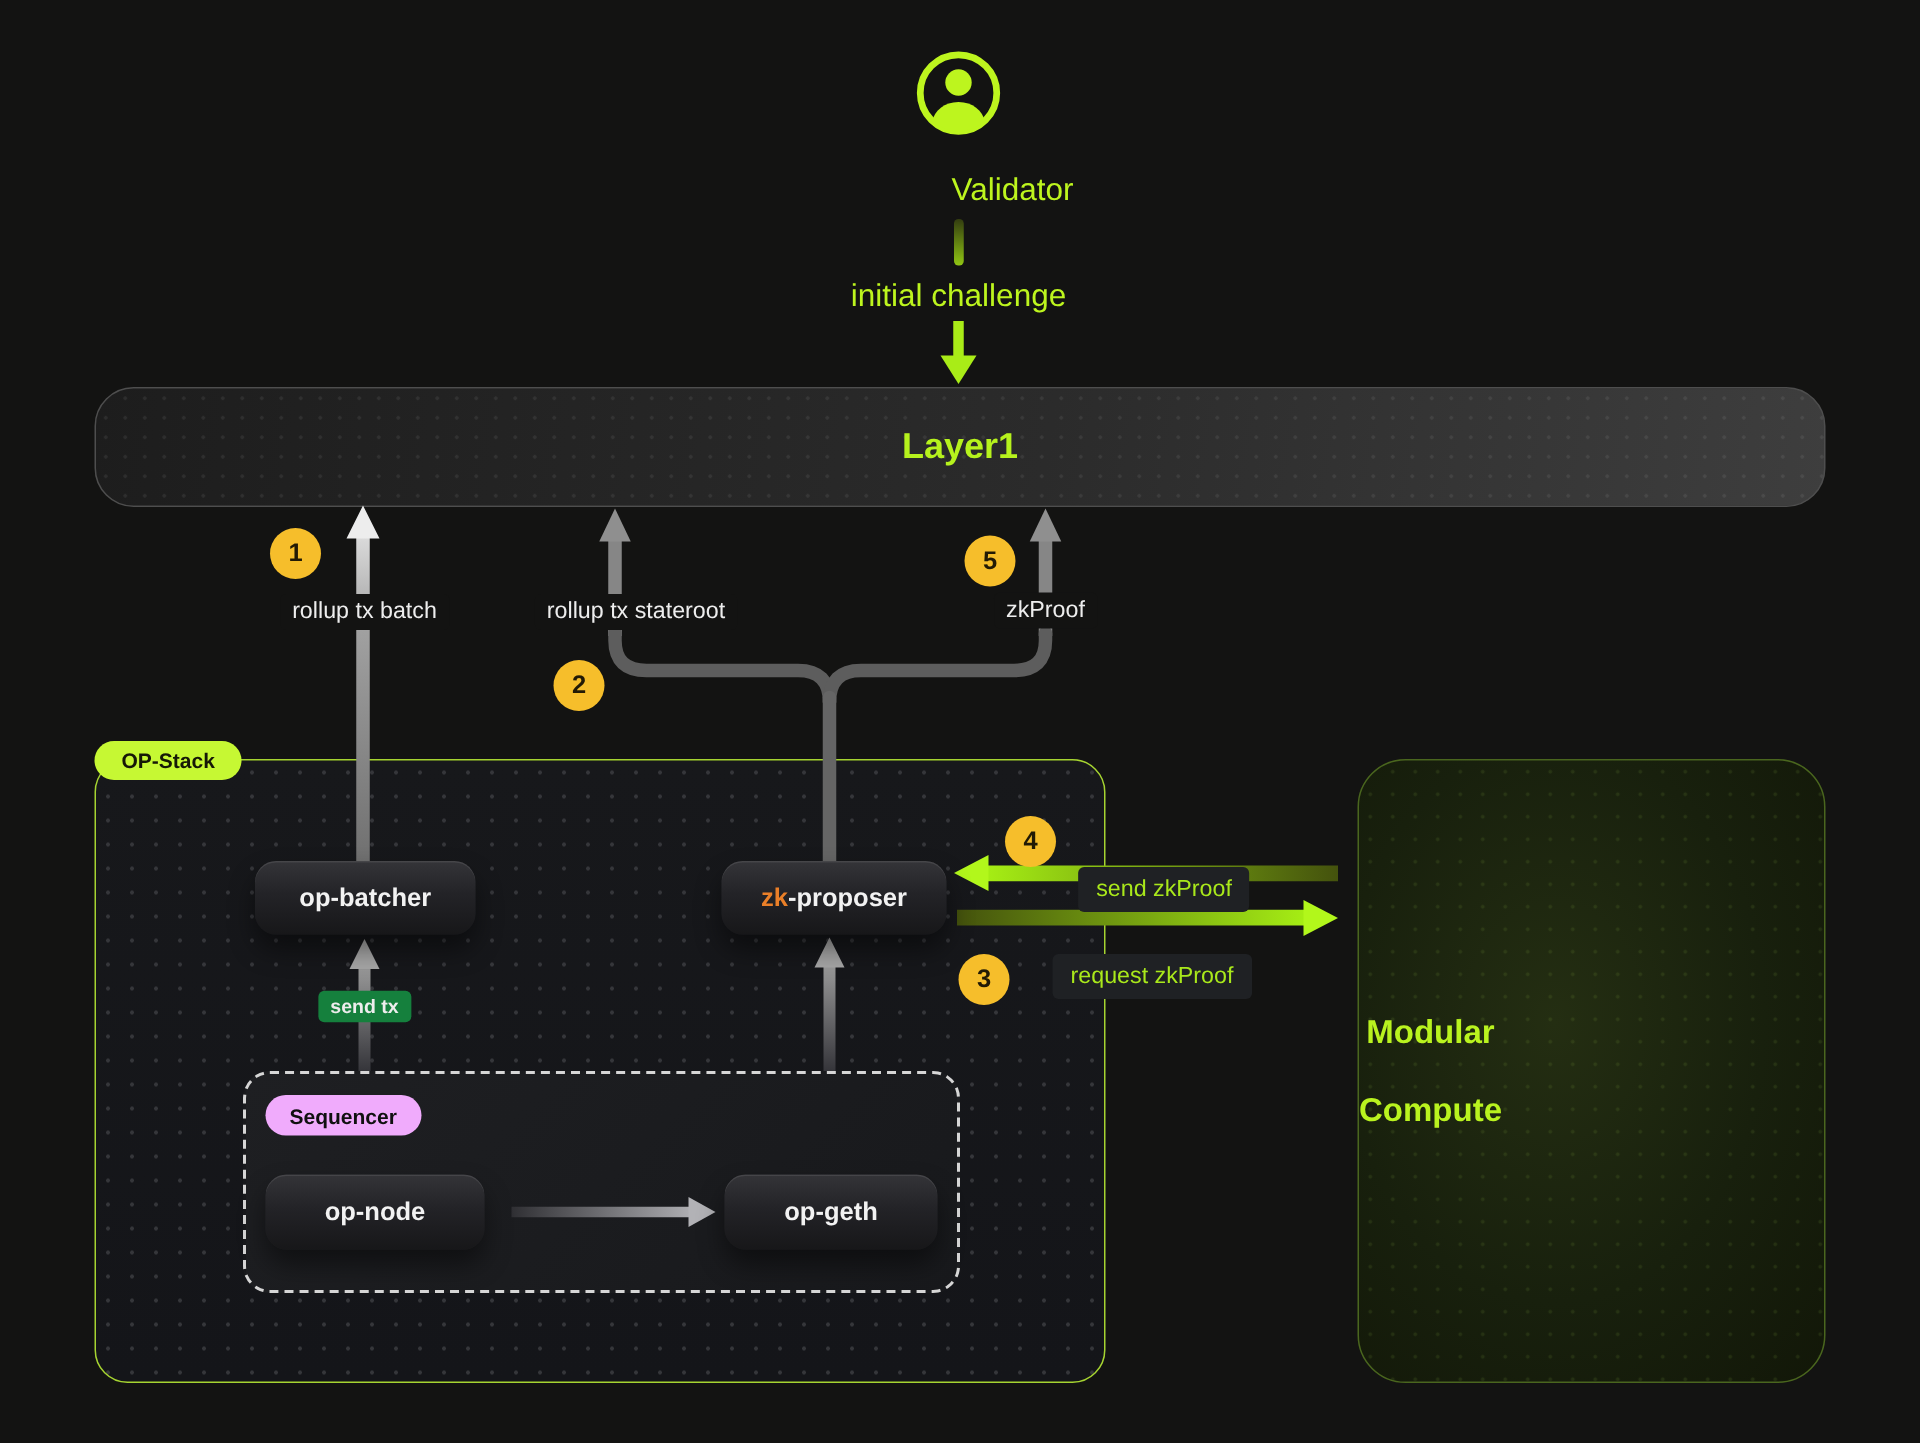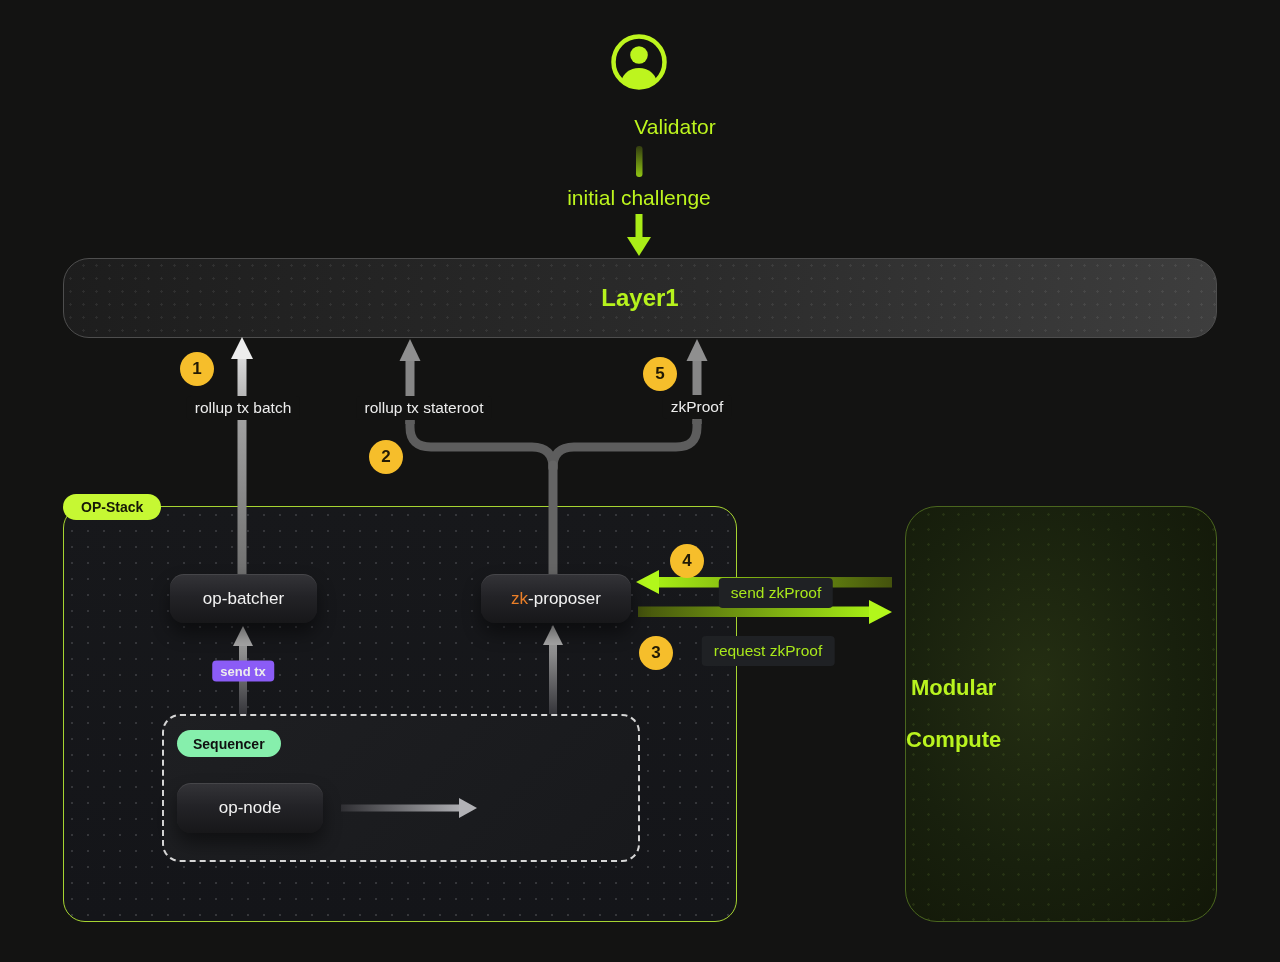--- a/index.html
+++ b/index.html
@@ -55,44 +55,44 @@
   #modular-box .lines{color:#b9f31f;font-size:22px;font-weight:700;line-height:52px;text-align:center;}
   
   #sequencer-box{
     left:162px;top:714px;width:478px;height:148px;border-radius:18px;
     border:2px dashed #d6d6d6;
     background:linear-gradient(135deg,#1e1f22,#18191c);
     z-index:1;
   }
   #sequencer-pill{
     left:177px;top:730px;height:27px;padding:0 16px;border-radius:14px;
-    background:#86efac;color:#101010;font-size:14px;font-weight:700;
+    background:#f0abfc;color:#101010;font-size:14px;font-weight:700;
     display:flex;align-items:center;z-index:4;
   }
   
   .node{
     position:absolute;border-radius:14px;
     background:linear-gradient(180deg,#343438 0%,#232327 45%,#171719 100%);
     box-shadow:0 10px 18px rgba(0,0,0,.45), inset 0 1px 0 rgba(255,255,255,.09);
     display:flex;align-items:center;justify-content:center;
-    color:#f2f2f2;font-size:17px;font-weight:400;z-index:3;white-space:nowrap;
+    color:#f2f2f2;font-size:17px;font-weight:700;z-index:3;white-space:nowrap;
   }
   #node-op-batcher{left:170px;top:574px;width:147px;height:49px;}
   #node-zk-proposer{left:481px;top:574px;width:150px;height:49px;}
   #node-op-node{left:177px;top:783px;width:146px;height:50px;}
   #node-op-geth{left:483px;top:783px;width:142px;height:50px;}
   .zk-orange{color:#ea7f28;}
   
   .flow-label{
     position:absolute;transform:translate(-50%,-50%);
     font-size:15.5px;color:#ededed;background:#131312;
     padding:3px 8px;border-radius:4px;white-space:nowrap;z-index:4;
   }
   .flow-label.lime{color:#a9e81b;background:#1f2124;padding:6px 12px;}
-  .flow-label.small{font-size:13px;font-weight:700;background:#8b5cf6;}
+  .flow-label.small{font-size:13px;font-weight:700;background:#15803d;}
   
   .badge{
     position:absolute;width:34px;height:34px;margin:-17px 0 0 -17px;border-radius:50%;
     background:#f6be2b;color:#221a05;font-size:17px;font-weight:700;
     display:flex;align-items:center;justify-content:center;z-index:5;
   }
   
   #connectors{position:absolute;left:0;top:0;z-index:2;}
   #validator-icon{position:absolute;left:607px;top:30px;z-index:4;}
 </style>
@@ -211,20 +211,23 @@
   <div id="node-op-batcher" class="node">
     <span>op-batcher</span>
   </div>
   <div id="node-zk-proposer" class="node">
     <span class="zk-orange">zk</span>
       <span>-proposer</span>
   </div>
   <div id="node-op-node" class="node">
     <span>op-node</span>
   </div>
+  <div id="node-op-geth" class="node">
+    <span>op-geth</span>
+  </div>
 
   <div class="flow-label" style="left:243px;top:408px;text-align:right;">rollup tx batch</div>
   <div class="flow-label" style="left:424px;top:408px;">rollup tx stateroot</div>
   <div class="flow-label" style="left:697px;top:407px;">zkProof</div>
   <div class="flow-label lime" style="left:776px;top:557px;margin-top:36px;">send zkProof</div>
   <div class="flow-label lime" style="left:768px;top:651px;">request zkProof</div>
   <div class="flow-label small" style="left:243px;top:671px;">send tx</div>
 
   <div class="badge" style="left:197px;top:369px;">1</div>
   <div class="badge" style="left:386px;top:457px;">2</div>

